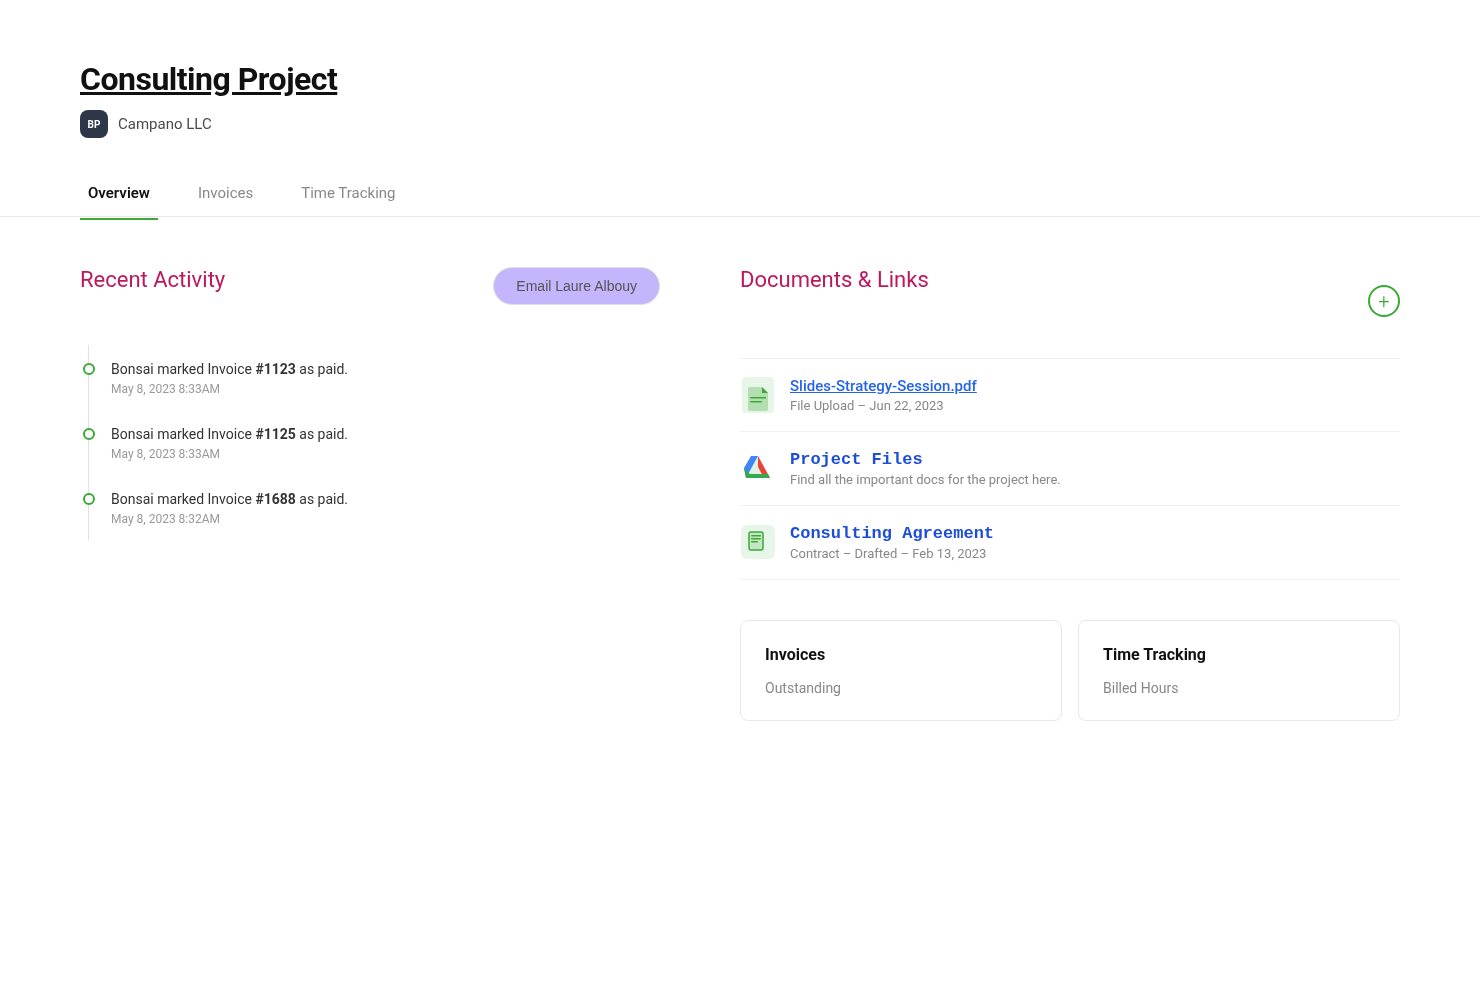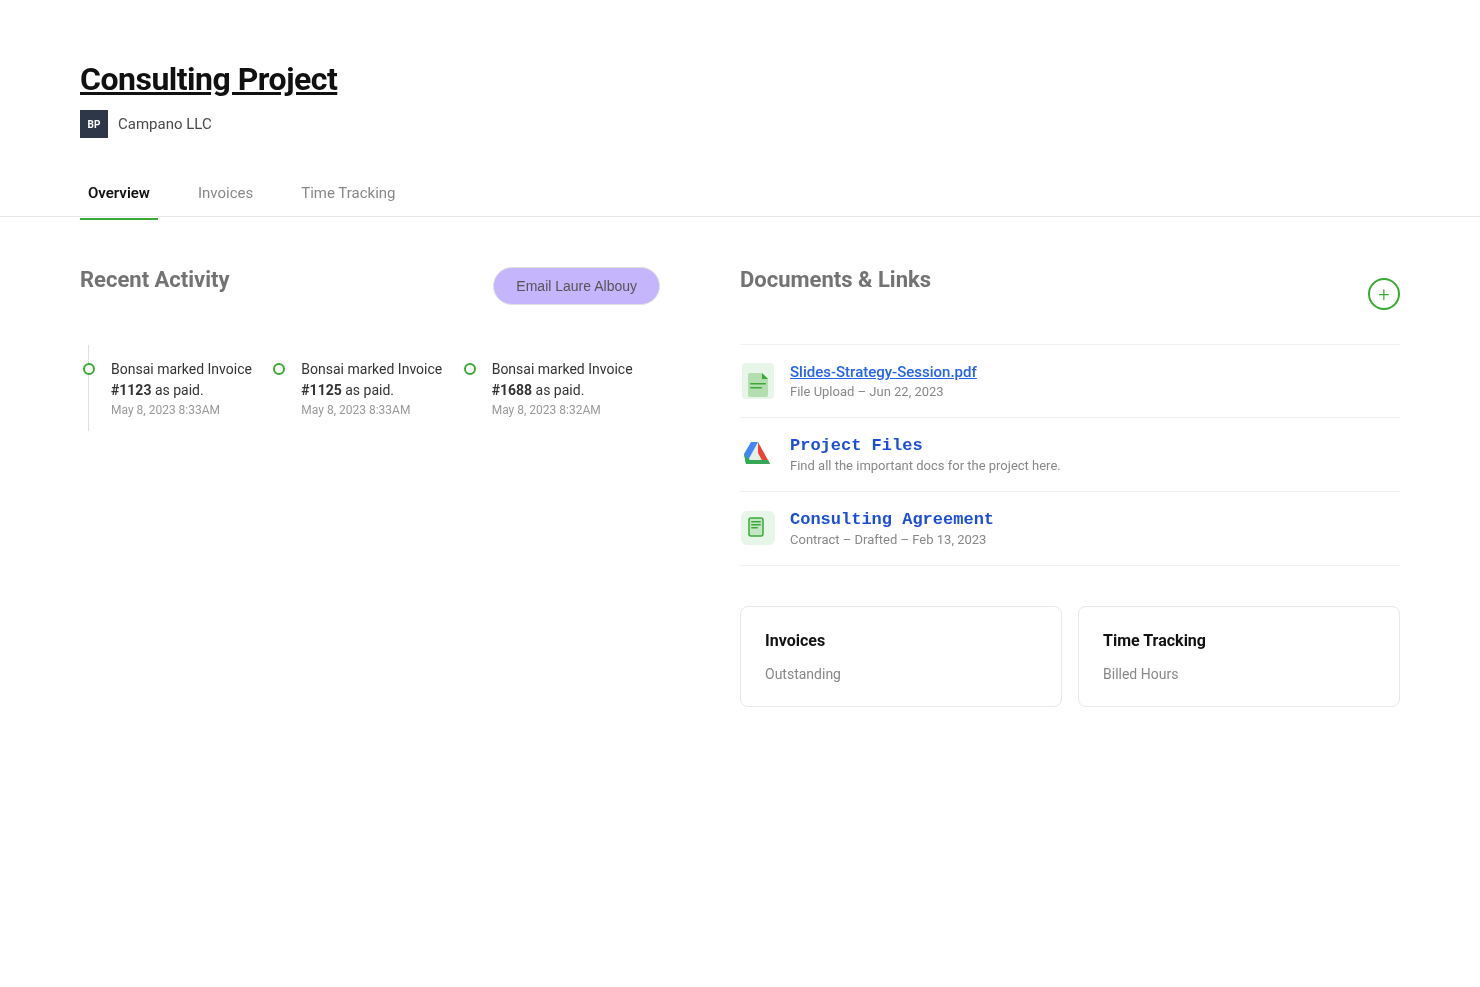--- a/index.html
+++ b/index.html
@@ -34,21 +34,21 @@
       align-items: center;
       gap: 10px;
       margin-top: 12px;
     }
 
     .client-avatar {
       width: 28px;
       height: 28px;
       background: #2d3748;
       color: #fff;
-      border-radius: 0;
+      border-radius: 8px;
       display: flex;
       align-items: center;
       justify-content: center;
       font-size: 10px;
       font-weight: 700;
       letter-spacing: 0;
     }
 
     .client-name {
       font-size: 15px;
@@ -91,41 +91,41 @@
       padding: 50px 80px;
     }
 
     
     .left-column {
       flex: 0 0 580px;
     }
 
     .section-title {
       font-size: 22px;
-      font-weight: 700;
-      color: #737373;
-      margin-bottom: 28px;
+      font-weight: 400;
+      color: #be185d;
+      margin-bottom: 42px;
     }
 
     .email-button {
       display: inline-flex;
       align-items: center;
       padding: 10px 22px;
       background: #c4b5fd;
       border: 1px solid #e0e0e0;
       border-radius: 20px;
       font-size: 14px;
       color: #555555;
       cursor: pointer;
       margin-bottom: 30px;
     }
 
     .activity-list {
       display: flex;
-      flex-direction: row;
+      flex-direction: column;
       gap: 0;
       border-left: 1.5px solid #e0e0e0;
       padding-left: 0;
       margin-left: 8px;
     }
 
     .activity-item {
       display: flex;
       align-items: flex-start;
       gap: 14px;

